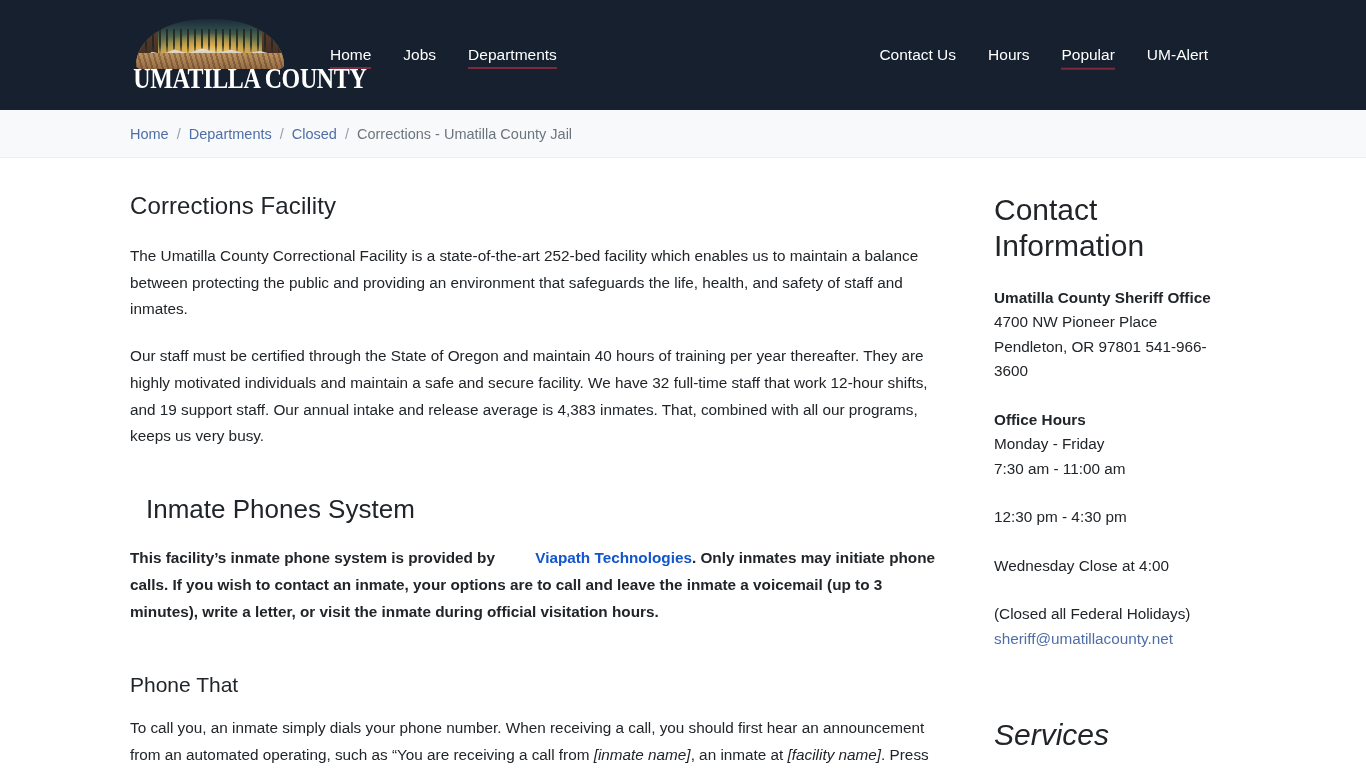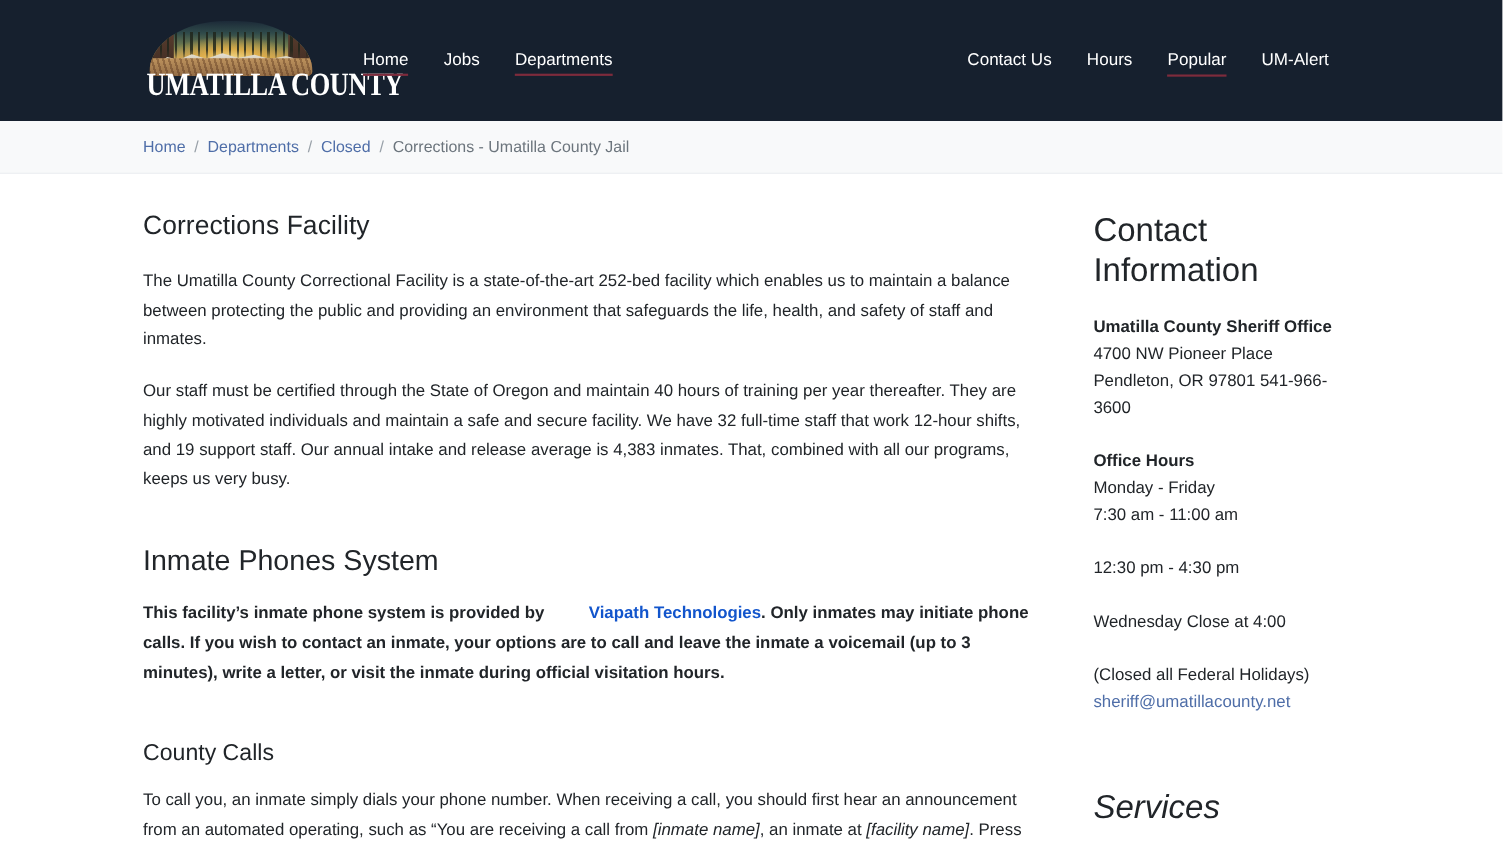--- a/index.html
+++ b/index.html
@@ -176,21 +176,21 @@
     font-weight: 400;
     color: #212529;
     margin: 0 0 22px 0;
     line-height: 1.2;
     letter-spacing: 0.1px;
   }
   h2.section-title {
     font-size: 26px;
     font-weight: 400;
     color: #212529;
-    margin: 44px 0 20px 0;
+    margin: 44px 0 20px 16px;
     line-height: 1.2;
   }
   h3.sub-title {
     font-size: 21px;
     font-weight: 400;
     color: #212529;
     margin: 46px 0 18px 0;
     line-height: 1.2;
   }
   p.body-text {
@@ -282,21 +282,21 @@
     <h1 class="page-title">Corrections Facility</h1>
 
     <p class="body-text">The Umatilla County Correctional Facility is a state-of-the-art 252-bed facility which enables us to maintain a balance between protecting the public and providing an environment that safeguards the life, health, and safety of staff and inmates.</p>
     <p class="body-text">Our staff must be certified through the State of Oregon and maintain 40 hours of training per year thereafter. They are highly motivated individuals and maintain a safe and secure facility. We have 32 full-time staff that work 12-hour shifts, and 19 support staff. Our annual intake and release average is 4,383 inmates. That, combined with all our programs, keeps us very busy.</p>
 
     <h2 class="section-title">Inmate Phones System</h2>
     <p class="body-text bold">
       <span>This facility’s inmate phone system is provided by </span><a class="inline-link">Viapath Technologies</a><span>. Only inmates may initiate phone calls. If you wish to contact an inmate, your options are to call and leave the inmate a voicemail (up to 3 minutes), write a letter, or visit the inmate during official visitation hours.</span>
     </p>
 
-    <h3 class="sub-title">County Calls</h3>
+    <h3 class="sub-title">Phone That</h3>
     <p class="body-text">
       <span>To call you, an inmate simply dials your phone number. When receiving a call, you should first hear an announcement from an automated operating, such as “You are receiving a call from </span><em>[inmate name]</em><span>, an inmate at </span><em>[facility name]</em><span>. Press one (1) to accept.”</span>
     </p>
   </main>
 
   <aside class="sidebar">
     <h2 class="side-title">Contact Information</h2>
 
     <div class="side-block">
       <span class="strong">Umatilla County Sheriff Office</span>

